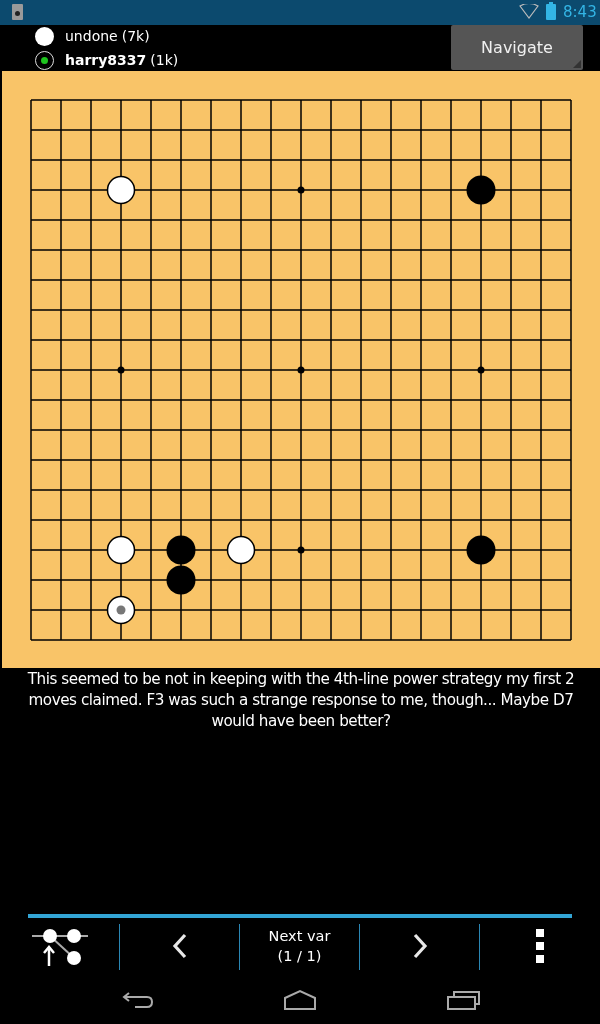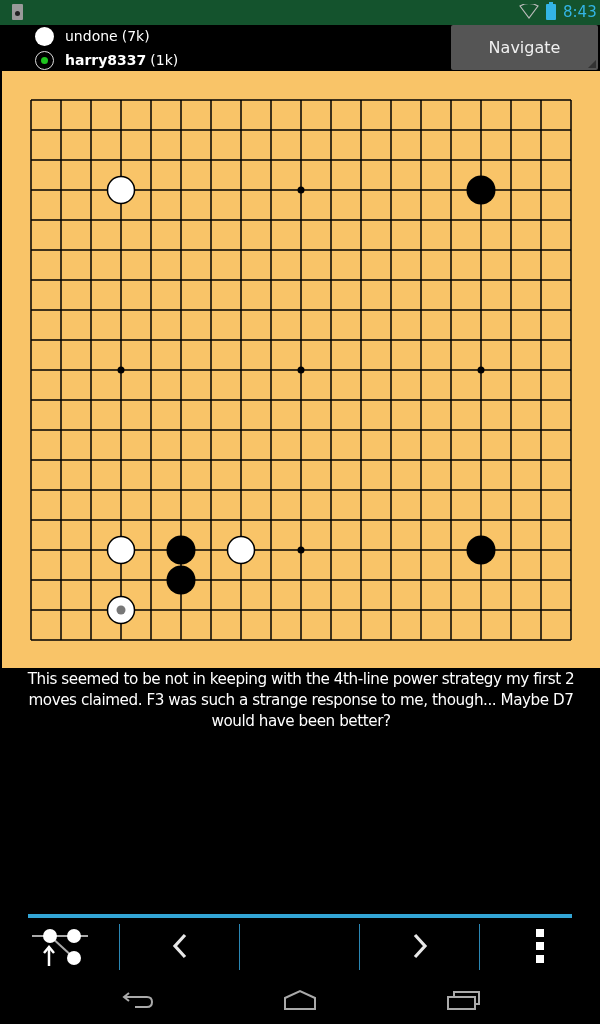--- a/index.html
+++ b/index.html
@@ -1,38 +1,38 @@
 <!DOCTYPE html>
 <html><head>
 <meta charset="utf-8">
 <style>
   * { box-sizing: border-box; margin: 0; padding: 0; }
   html, body { width: 600px; height: 1024px; background: #000; overflow: hidden; }
   body { position: relative; font-family: "DejaVu Sans", sans-serif; color: #fff; }
 
-  .status-bar { position: absolute; left: 0; top: 0; width: 600px; height: 25px; background: #14532d; }
+  .status-bar { position: absolute; left: 0; top: 0; width: 600px; height: 25px; background: #0c4a6e; }
   .sd-icon { position: absolute; left: 12px; top: 4px; width: 11px; height: 16px; background: #9a9a9a; border-radius: 1px; }
   .sd-icon::after { content: ""; position: absolute; left: 3px; top: 7px; width: 5px; height: 5px; background: #222; border-radius: 50%; }
   .wifi-icon { position: absolute; left: 519px; top: 4px; }
   .battery-icon { position: absolute; left: 546px; top: 4px; width: 10px; height: 16px; background: #33b5e5; border-radius: 1px; }
   .battery-icon::before { content: ""; position: absolute; left: 3px; top: -2px; width: 4px; height: 2px; background: #33b5e5; }
   .clock { position: absolute; left: 563px; top: 3px; font-size: 15px; color: #33b5e5; font-family: "DejaVu Sans", sans-serif; }
 
   .player { position: absolute; left: 0; height: 24px; display: flex; align-items: center; margin-left: 33px; }
   .player-white { top: 24px; }
   .player-black { top: 48px; }
   .player .stone-ind { width: 19px; height: 19px; border-radius: 50%; margin-left: 2px; }
   .stone-ind.white { background: #fff; }
   .stone-ind.black { background: #000; border: 1.5px solid #ddd; display:flex; align-items:center; justify-content:center; }
   .stone-ind.black .turn-dot { width: 7px; height: 7px; border-radius: 50%; background: #1ec41e; }
   .player .pname { margin-left: 11px; font-size: 14px; color: #fff; }
   .player .pname b { font-weight: bold; text-align: center; }
   .player .prank { font-size: 14px; margin-left: 4px; }
 
-  .navigate-button { position: absolute; left: 451px; top: 25px; width: 147px; height: 45px; background: #555; border-radius: 2px;
+  .navigate-button { position: absolute; left: 451px; top: 25px; width: 132px; height: 45px; background: #555; border-radius: 2px;
     color: #f0f0f0; font-size: 16px; display: flex; align-items: center; justify-content: center; text-align: center; }
   .navigate-button::after { content: ""; position: absolute; right: 2px; bottom: 2px; width: 0; height: 0;
     border-left: 8px solid transparent; border-bottom: 8px solid #333; }
 
   .board { position: absolute; left: 2px; top: 71px; width: 598px; height: 597px; background: #f9c468; }
   .board svg { position: absolute; left: 0; top: 0; }
 
   .comment { position: absolute; left: 6px; top: 669px; width: 590px; font-size: 15.2px; line-height: 21px; color: #fff;
     font-family: "DejaVu Sans", sans-serif; letter-spacing: -0.45px; }
   .comment p { margin: 0; text-align: center; }
@@ -156,20 +156,24 @@
   </div>
   <div class="tb-sep" style="left:119px;"></div>
 
   <div class="tb-btn" style="left:120px;width:119px;">
     <svg width="16" height="26" viewBox="0 0 16 26">
       <path d="M13 2 L3 13 L13 24" fill="none" stroke="#e8e8e8" stroke-width="3.2"></path>
     </svg>
   </div>
   <div class="tb-sep" style="left:239px;"></div>
 
+  <div class="tb-btn next-var" style="left:240px;width:119px;">
+    <span>Next var</span>
+    <span>(1 / 1)</span>
+  </div>
   <div class="tb-sep" style="left:359px;"></div>
 
   <div class="tb-btn" style="left:360px;width:119px;">
     <svg width="16" height="26" viewBox="0 0 16 26">
       <path d="M3 2 L13 13 L3 24" fill="none" stroke="#e8e8e8" stroke-width="3.2"></path>
     </svg>
   </div>
   <div class="tb-sep" style="left:479px;"></div>
 
   <div class="tb-btn" style="left:480px;width:120px;">

